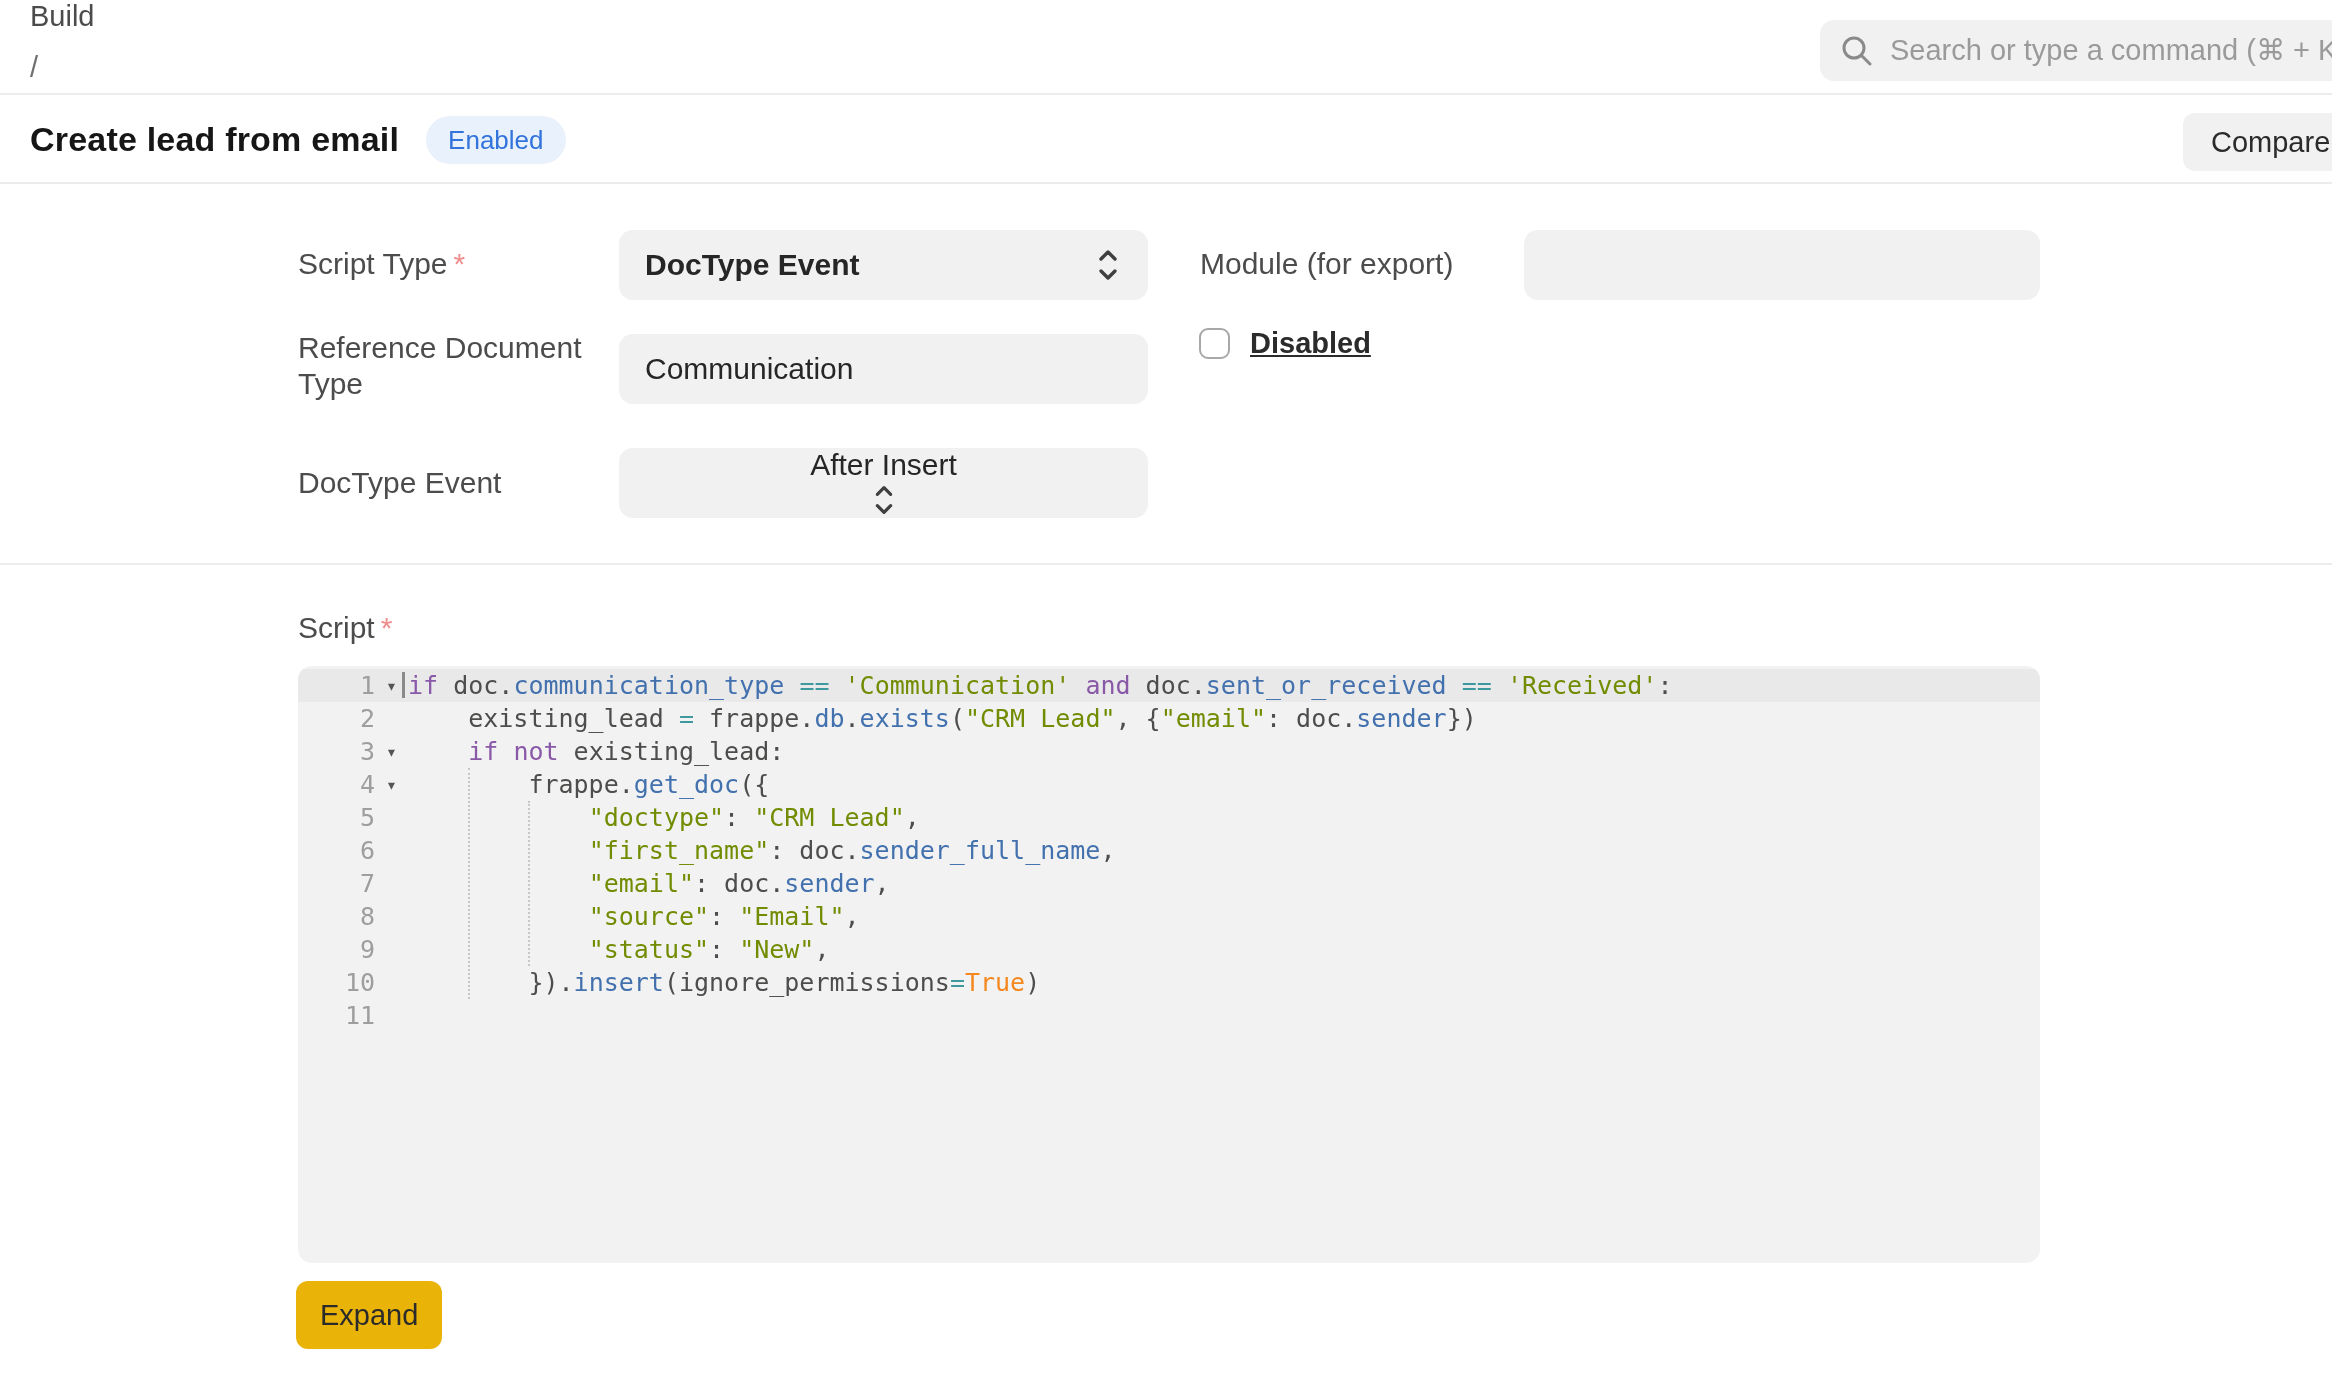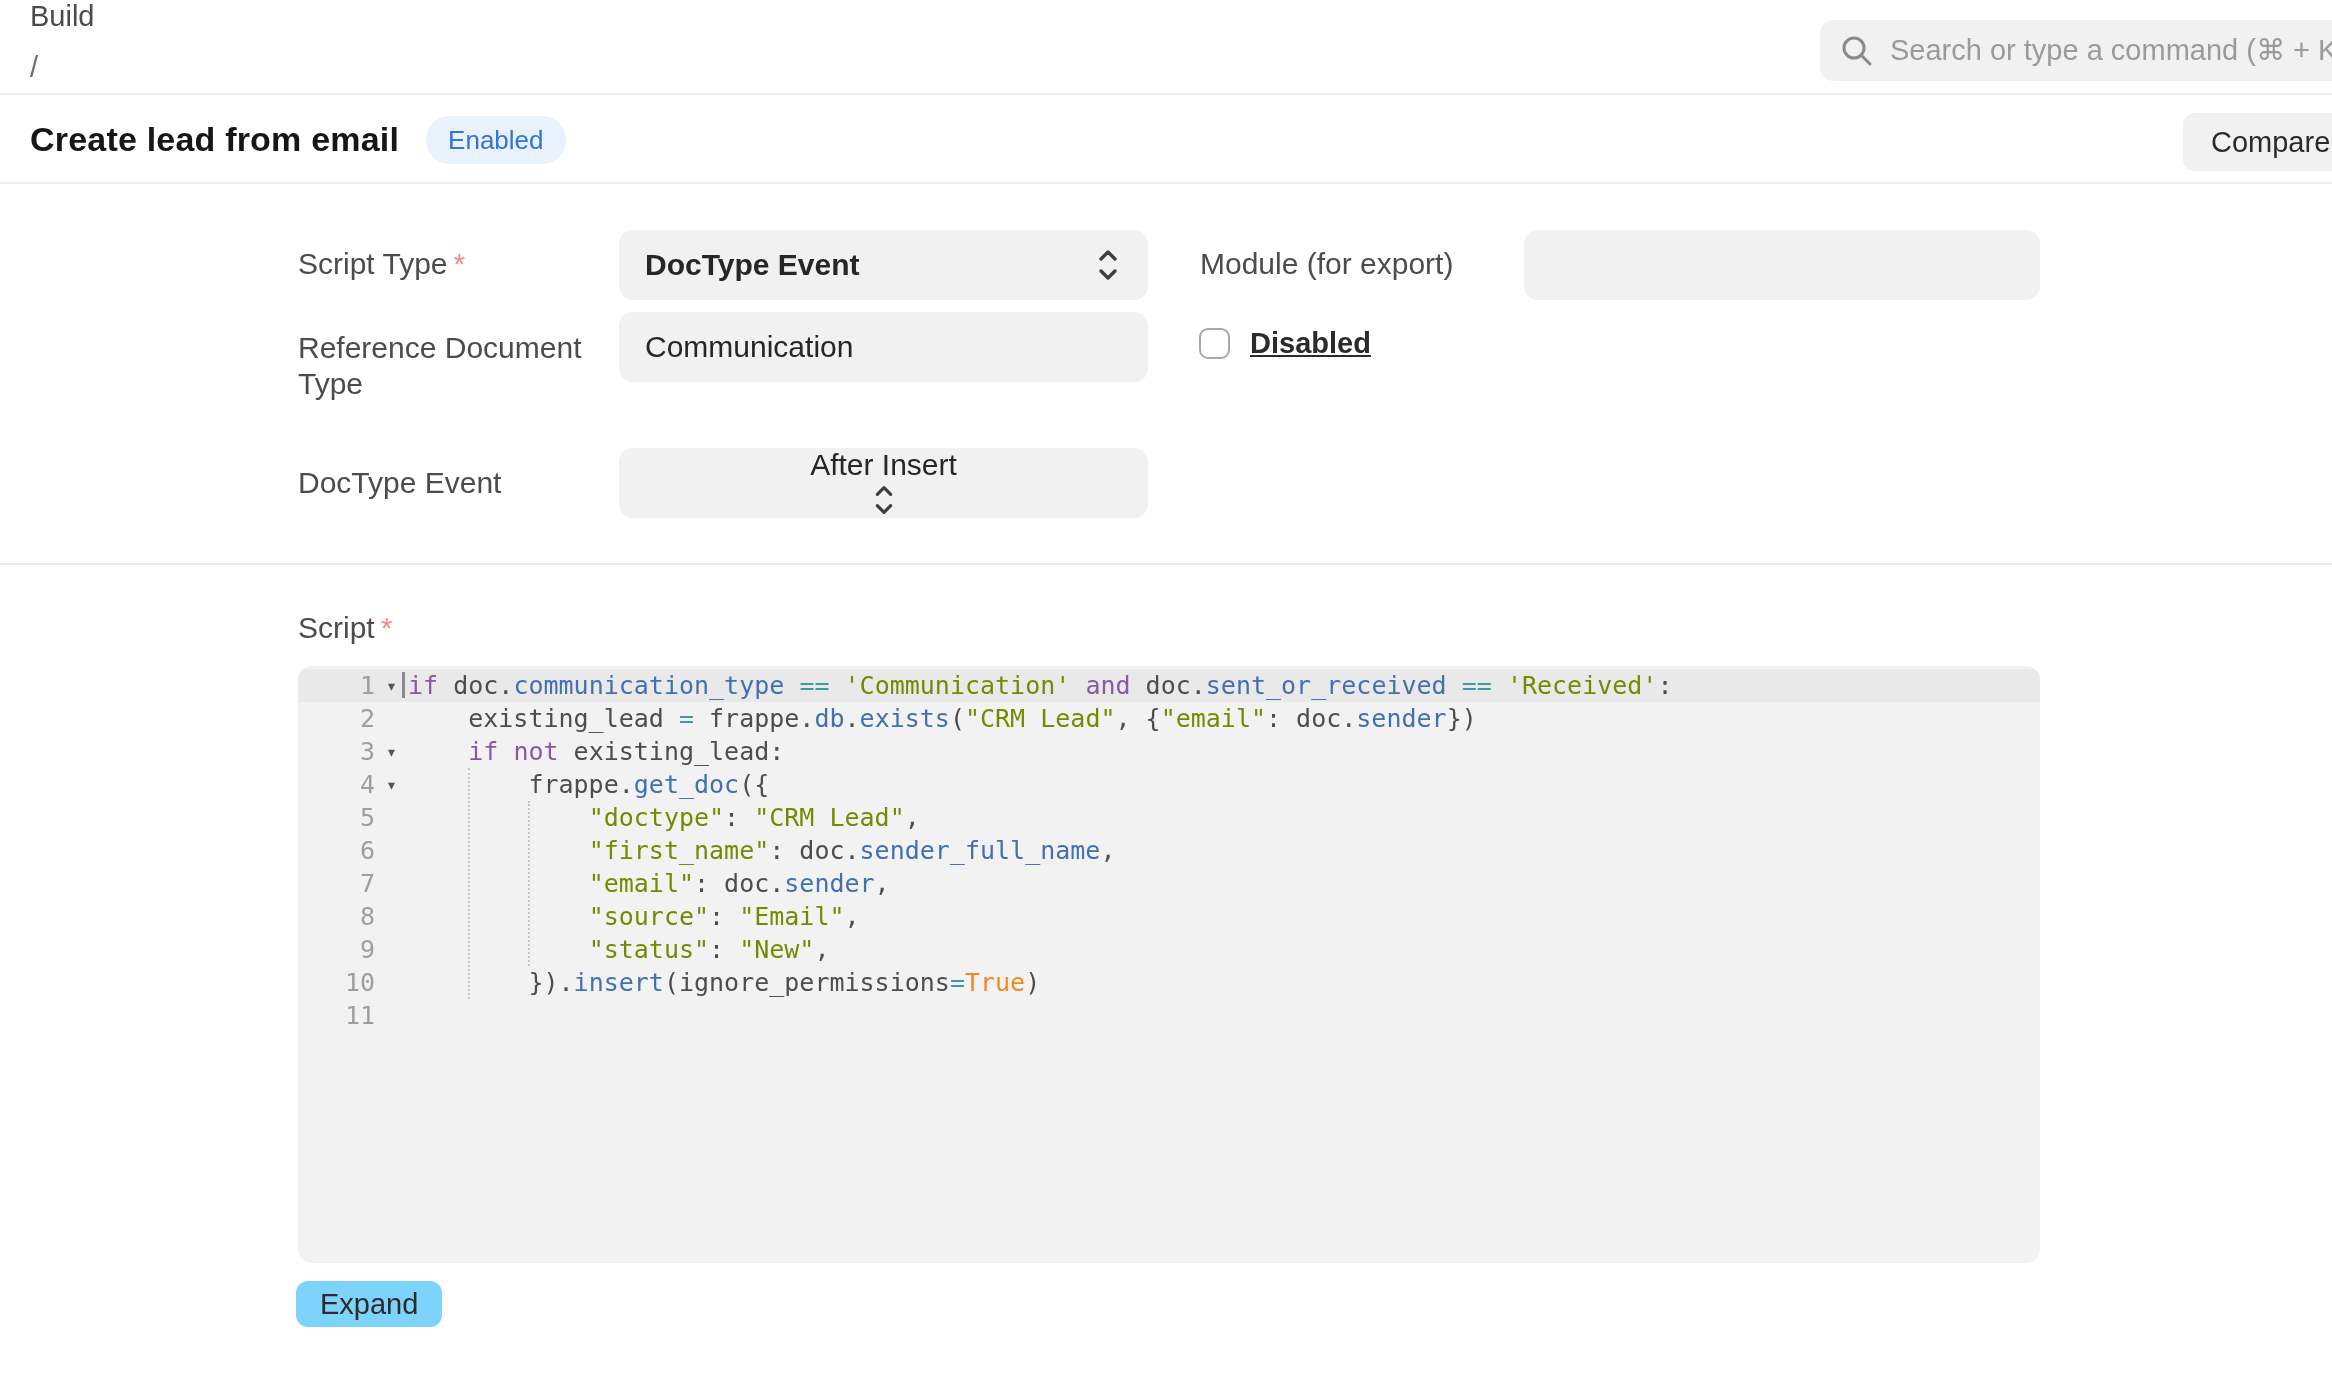--- a/index.html
+++ b/index.html
@@ -73,22 +73,22 @@
   .tok-k { color:var(--c-kw); }
   .tok-i { color:var(--c-id); }
   .tok-o { color:var(--c-op); }
   .tok-s { color:var(--c-str); }
   .tok-c { color:var(--c-const); }
   .tok-p { color:var(--c-plain); }
   .indent-guide { position:absolute; border-left:2px dotted #c6c6c6; width:0; }
   .guide-1 { left:170px; top:102px; height:231px; }
   .guide-2 { left:230px; top:135px; height:165px; }
   .expand-btn {
-    position:absolute; left:296px; top:1281px; height:46px; padding:0 24px;
-    background:#7dd3fc; border:none; border-radius:12px; font-size:29px; color:#2b2b2b;
+    position:absolute; left:296px; top:1281px; height:68px; padding:0 24px;
+    background:#eab308; border:none; border-radius:12px; font-size:29px; color:#2b2b2b;
     font-family:inherit; cursor:pointer;
   }
 </style>
 </head>
 <body>
 
 <div class="navbar">
   <div class="breadcrumb">
     <span class="crumb-root">Build</span>
     <span class="crumb-sep">/</span>
@@ -121,21 +121,21 @@
     <svg width="28" height="38" viewBox="0 0 28 38">
       <path d="M7 13 L14 6 L21 13" fill="none" stroke="#3f3f3f" stroke-width="3.4" stroke-linecap="round" stroke-linejoin="round"></path>
       <path d="M7 25 L14 32 L21 25" fill="none" stroke="#3f3f3f" stroke-width="3.4" stroke-linecap="round" stroke-linejoin="round"></path>
     </svg>
   </div>
 
   <div class="fld-label" style="left:1200px; top:62px;">Module (for export)</div>
   <input class="text-input" style="left: 1524px; top: 46px; width: 516px;" type="text" value="">
 
   <div class="fld-label" style="left:298px; top:146px; width:310px;">Reference Document Type</div>
-  <input class="text-input" style="left: 619px; top: 128px; width: 529px;" type="text" value="Communication">
+  <input class="text-input" style="left: 619px; top: 150px; width: 529px;" type="text" value="Communication">
 
   <div class="checkbox-row" style="left:1199px; top:143px;">
     <div class="checkbox"></div>
     <span class="checkbox-label">Disabled</span>
   </div>
 
   <div class="fld-label" style="left:298px; top:281px;">DocType Event</div>
   <div class="control select" style="left:619px; top:264px; width:529px;flex-direction:column;">
     <span>After Insert</span>
     <svg width="28" height="38" viewBox="0 0 28 38">

